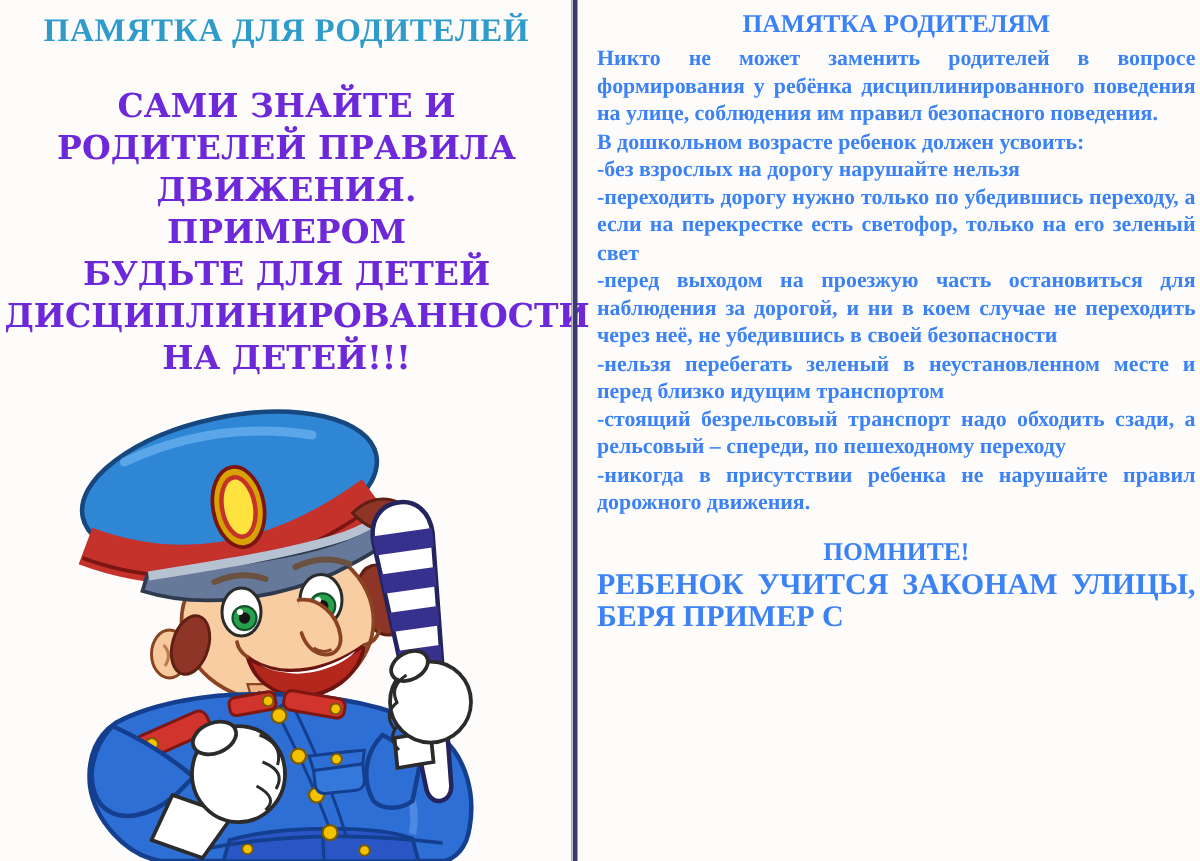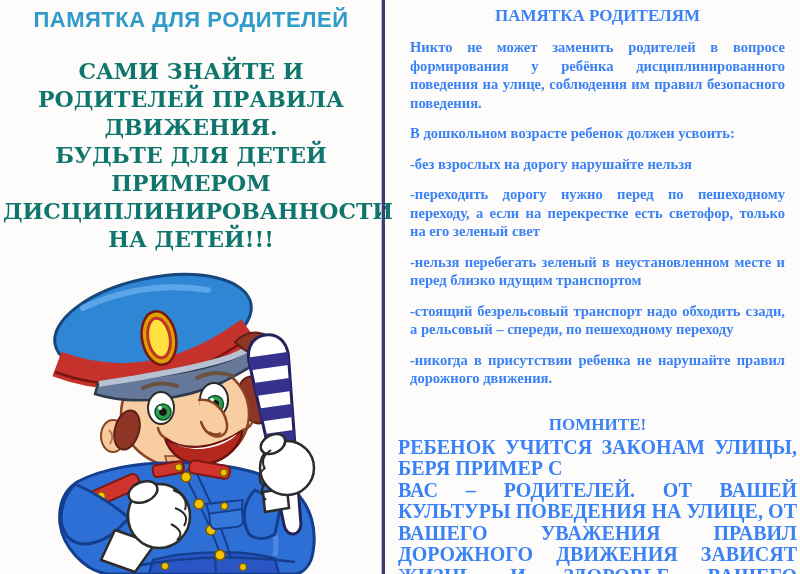--- a/index.html
+++ b/index.html
@@ -4,49 +4,49 @@
 <style>
   html,body{margin:0;padding:0;}
   .page{position:relative;width:800px;height:574px;background:#FDFCFA;overflow:hidden;
         font-family:"Liberation Serif",serif;}
   
   .divider{position:absolute;left:381px;top:0;width:3px;height:574px;background:#3B3B6E;
            border-left:1px solid #BDBDCB;}
   
   .left-col{position:absolute;left:3px;top:0;width:376px;height:574px;}
   .l-title{position:absolute;top:7px;left:0;width:100%;text-align:center;
-           font-family:Liberation Sans, sans-serif;font-weight:bold;font-size:22px;
+           font-family:Liberation Serif, serif;font-weight:bold;font-size:22px;
            letter-spacing:.5px;color:#2E9BCB;}
   .slogan{position:absolute;top:57px;left:0;width:100%;text-align:center;
           font-family:"DejaVu Serif",serif;font-weight:bold;font-size:22px;
-          line-height:28px;color:#0f766e;}
+          line-height:28px;color:#6d28d9;}
   .illu{position:absolute;left:0;top:272px;width:378px;height:302px;}
   
   .right-inner{position:absolute;left:398px;top:4px;width:399px;color:#3b82f6;}
   .r-heading{text-align:center;font-weight:bold;font-size:17px;margin:2px 0 4px 0;}
-  .r-body p{margin:12px;font-size:14.6px;line-height:18.5px;font-weight:bold;
+  .r-body p{margin:0;font-size:14.6px;line-height:18.5px;font-weight:bold;
             text-align:justify;}
-  .remember{margin-top:27px;}
+  .remember{margin-top:13px;}
   .remember-heading{text-align:center;font-weight:bold;font-size:17px;margin:0 0 2px 0;}
   .remember p{margin:0;font-size:20px;line-height:21.5px;font-weight:bold;
               text-align:justify;}
 </style>
 </head>
 <body>
 
 <div class="page">
 
   <div class="left-col">
     <div class="l-title">ПАМЯТКА ДЛЯ РОДИТЕЛЕЙ</div>
     <div class="slogan">
       <div>САМИ ЗНАЙТЕ И</div>
       <div>РОДИТЕЛЕЙ ПРАВИЛА</div>
       <div>ДВИЖЕНИЯ.</div>
+      <div>ПРИМЕРОМ</div>
       <div>БУДЬТЕ ДЛЯ ДЕТЕЙ</div>
-      <div>ПРИМЕРОМ</div>
       <div>ДИСЦИПЛИНИРОВАННОСТИ</div>
       <div>НА ДЕТЕЙ!!!</div>
     </div>
 
     <svg class="illu" viewBox="0 0 378 302">
 
       <ellipse cx="252" cy="128" rx="16" ry="24" fill="#8F3527" stroke="#5E2014" stroke-width="2" transform="rotate(-18 252 128)"></ellipse>
 
       <g>
         <ellipse cx="110" cy="164" rx="12" ry="16" fill="#F7C99C" stroke="#8A4423" stroke-width="2"></ellipse>
@@ -194,25 +194,25 @@
   </div>
 
   <div class="divider"></div>
 
   <div class="right-inner">
     <div class="r-heading">ПАМЯТКА РОДИТЕЛЯМ</div>
     <div class="r-body">
       <p>Никто не может заменить родителей в вопросе формирования у ребёнка дисциплинированного поведения на улице, соблюдения им правил безопасного поведения.</p>
       <p>В дошкольном возрасте ребенок должен усвоить:</p>
       <p>-без взрослых на дорогу нарушайте нельзя</p>
-      <p>-переходить дорогу нужно перед по пешеходному переходу, а если на перекрестке есть светофор, только на его зеленый свет</p>
+      <p>-переходить дорогу нужно только по убедившись переходу, а если на перекрестке есть светофор, только на его зеленый свет</p>
+      <p>-перед выходом на проезжую часть остановиться для наблюдения за дорогой, и ни в коем случае не переходить через неё, не убедившись в своей безопасности</p>
       <p>-нельзя перебегать зеленый в неустановленном месте и перед близко идущим транспортом</p>
       <p>-стоящий безрельсовый транспорт надо обходить сзади, а рельсовый – спереди, по пешеходному переходу</p>
       <p>-никогда в присутствии ребенка не нарушайте правил дорожного движения.</p>
     </div>
     <div class="remember">
       <div class="remember-heading">ПОМНИТЕ!</div>
       <p>РЕБЕНОК УЧИТСЯ ЗАКОНАМ УЛИЦЫ, БЕРЯ ПРИМЕР С</p>
-      <p>ВАС – РОДИТЕЛЕЙ. ОТ ВАШЕЙ КУЛЬТУРЫ ПОВЕДЕНИЯ НА УЛИЦЕ, ОТ ВАШЕГО УВАЖЕНИЯ ПРАВИЛ ДОРОЖНОГО ДВИЖЕНИЯ ЗАВИСЯТ ЖИЗНЬ И ЗДОРОВЬЕ ВАШЕГО РЕБЕНКА!</p>
     </div>
   </div>
 
 </div>
 
 </body></html>

